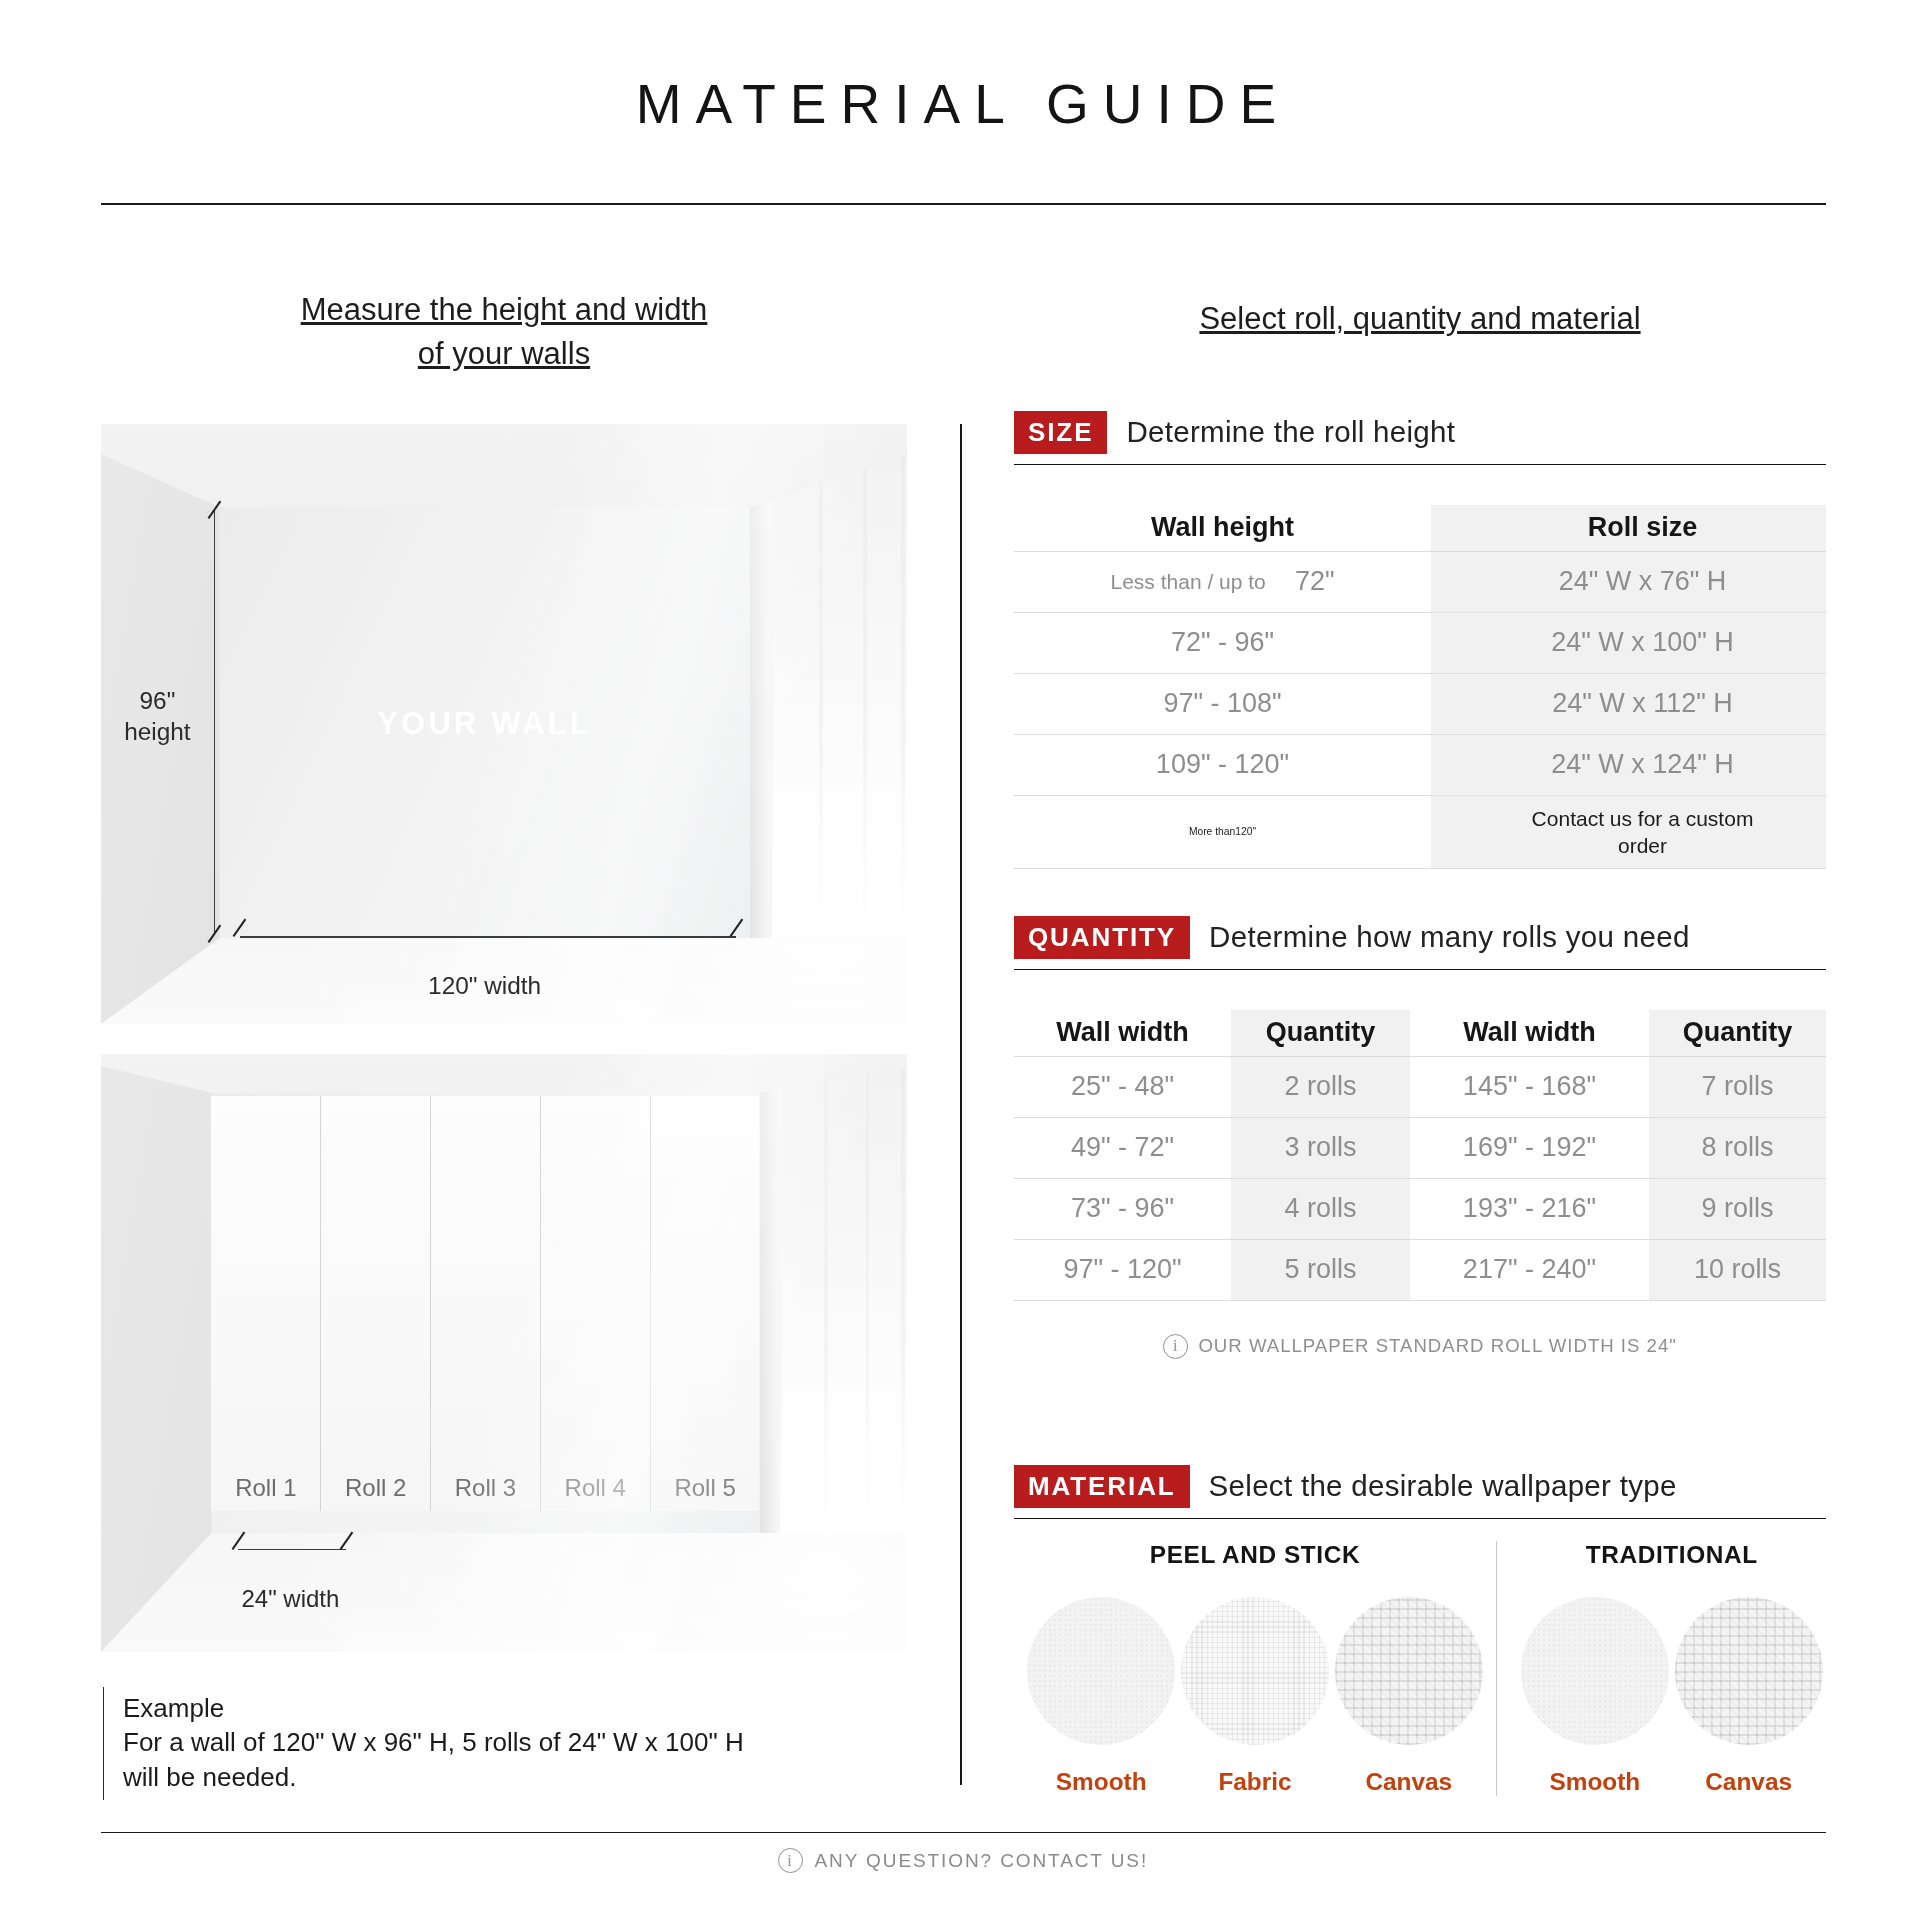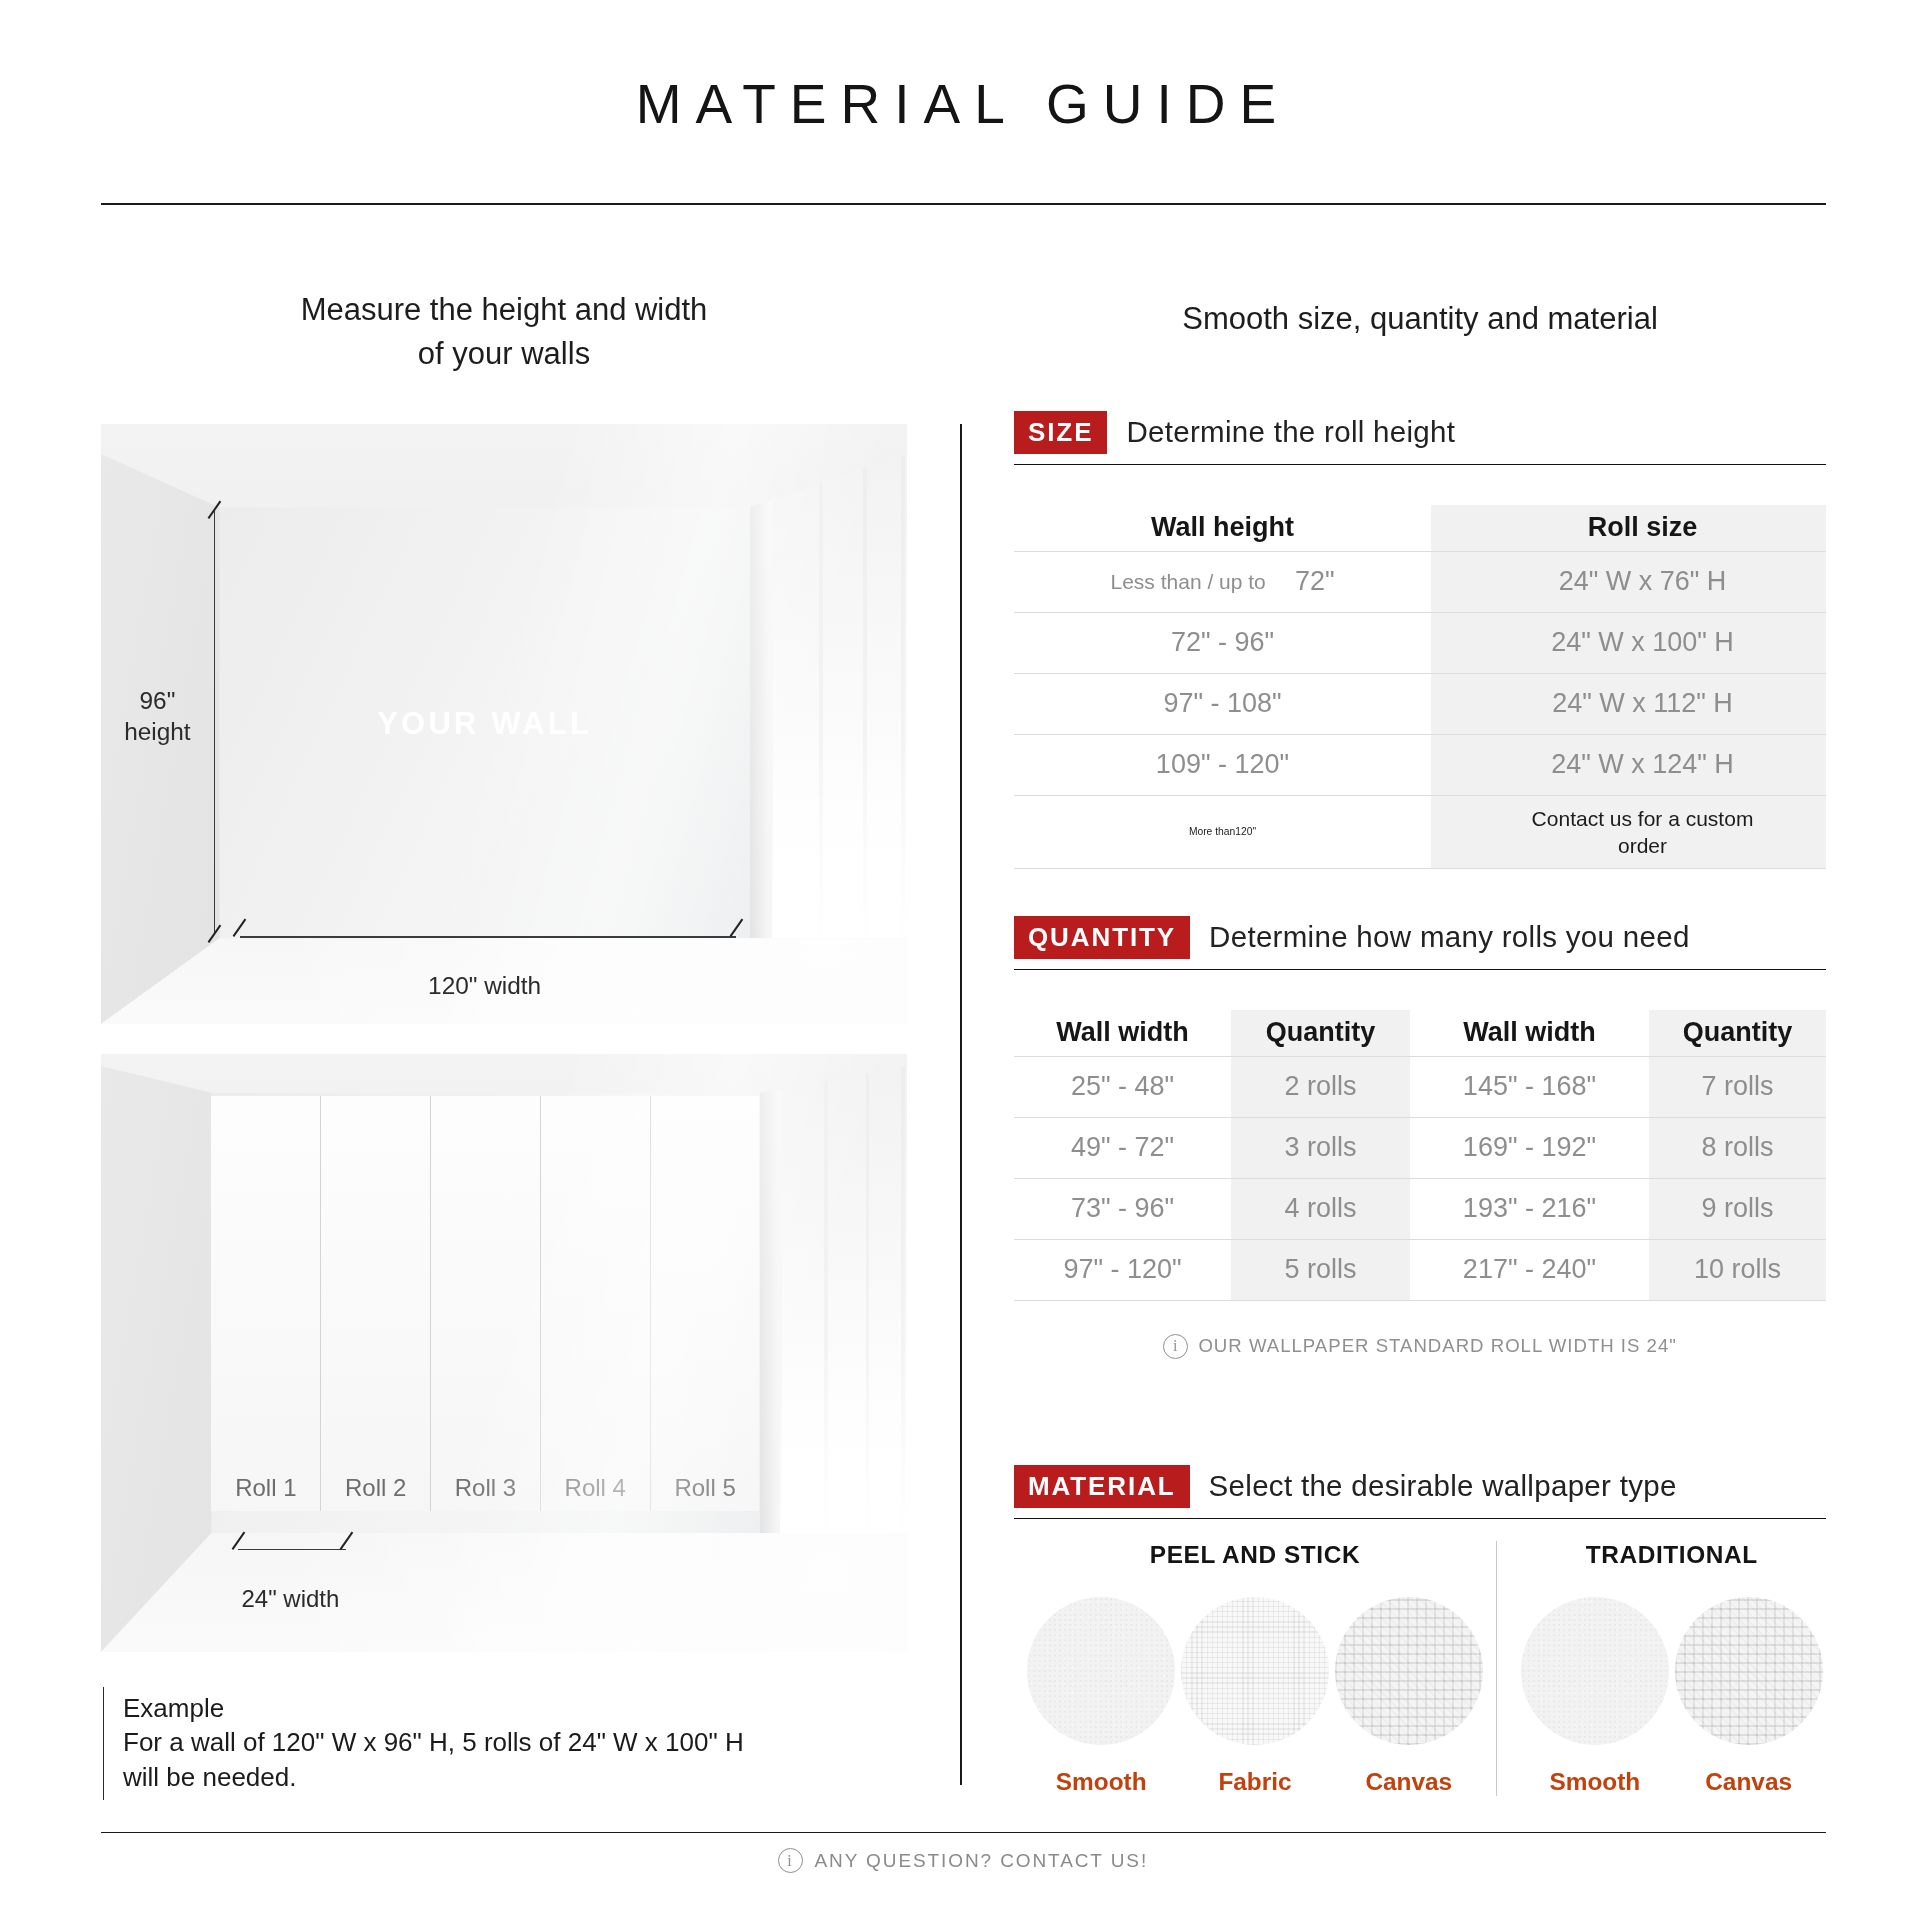--- a/index.html
+++ b/index.html
@@ -16,21 +16,21 @@
     left:0; right:0; top:72px; text-align:center;
     font-size:55px; font-weight:500; letter-spacing:14px; color:#141414;
     white-space:nowrap;
   }
   .rule { background:#1a1a1a; }
   .rule-top  { left:101px; top:203px;  width:1725px; height:1.9px; }
   .rule-bottom { left:101px; top:1832px; width:1725px; height:1.3px; }
   .divider-v { left:960px; top:424px; width:1.9px; height:1361px; background:#191919; }
 
   .col-heading {
-    font-size:31px; font-weight:500; line-height:1.42; text-align:center; color:#1d1d1d;
+    font-size:31px; font-weight:500; line-height:1.42; text-align:center; color:#1d1d1d;text-decoration:underline;
   }
   .col-heading.left  { left:101px;  top:288px; width:806px; }
   .col-heading.right { left:1014px; top:297px; width:812px; }
 
   
   .room { overflow:hidden; background:#f0f0f0; }
   .room1 { left:101px; top:424px;  width:806px; height:600px; }
   .room2 { left:101px; top:1054px; width:806px; height:598px; }
   .room > div { position:absolute; }
   .room-mainwall {
@@ -173,21 +173,21 @@
 <body>
 
 <div class="abs page-title">MATERIAL GUIDE</div>
 <div class="abs rule rule-top"></div>
 
 <div class="abs col-heading left">
   <div>Measure the height and width</div>
   <div>of your walls</div>
 </div>
 
-<div class="abs col-heading right">Smooth size, quantity and material</div>
+<div class="abs col-heading right">Select roll, quantity and material</div>
 
 <div class="abs room room1">
   <div class="room-mainwall"></div>
   <div class="room-window">
     <div class="wjamb"></div>
     <div class="wmul m1"></div>
     <div class="wmul m2"></div>
     <div class="wmul m3"></div>
   </div>
   <div class="room-ceiling"></div>

